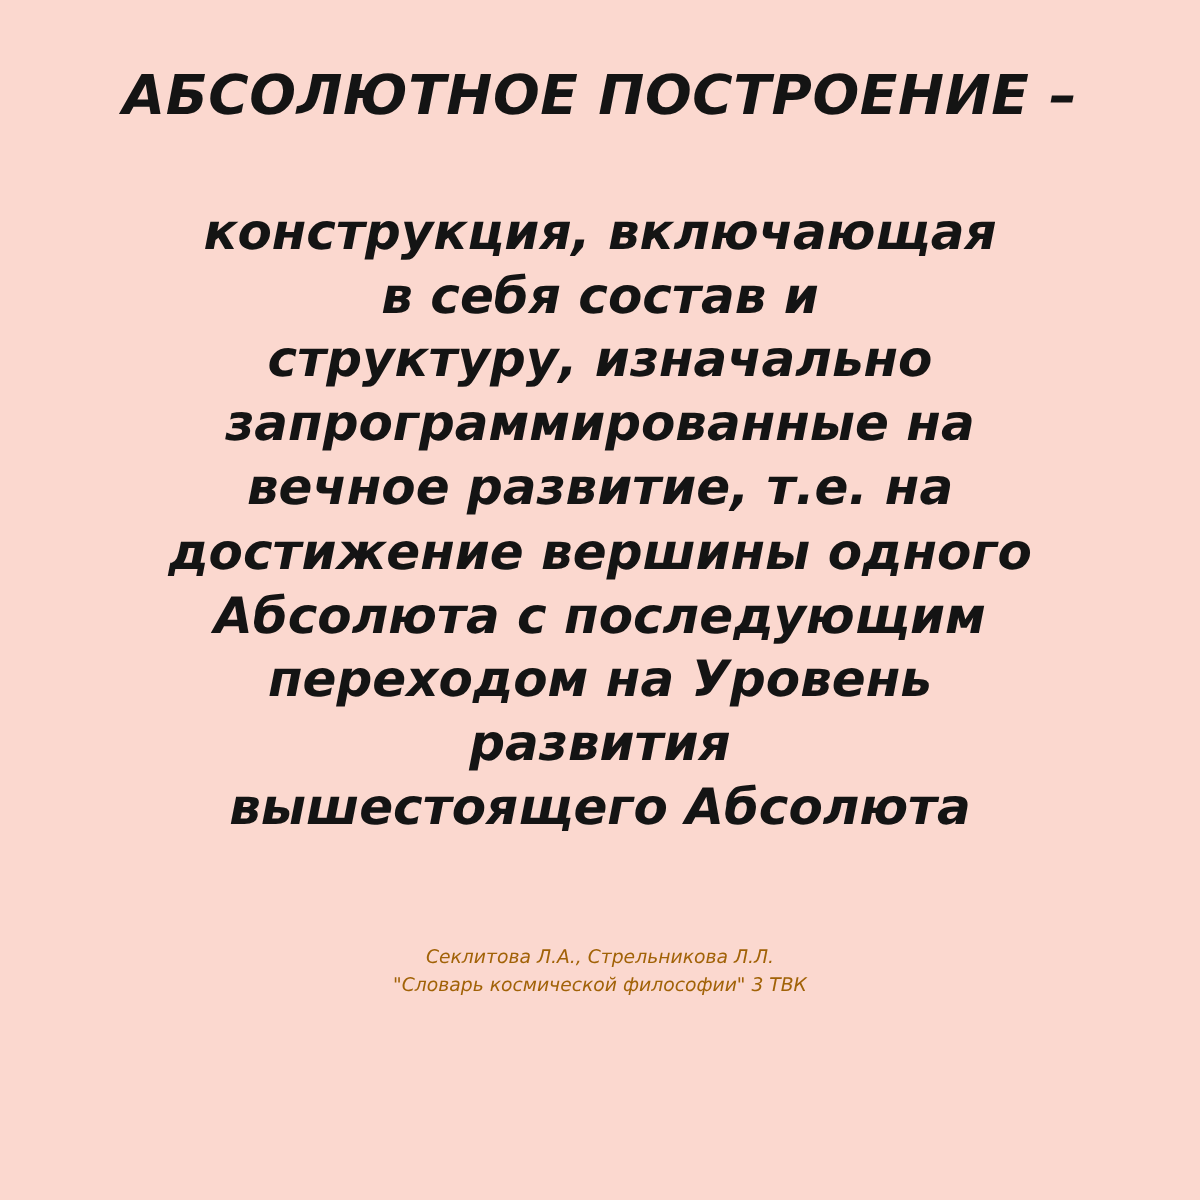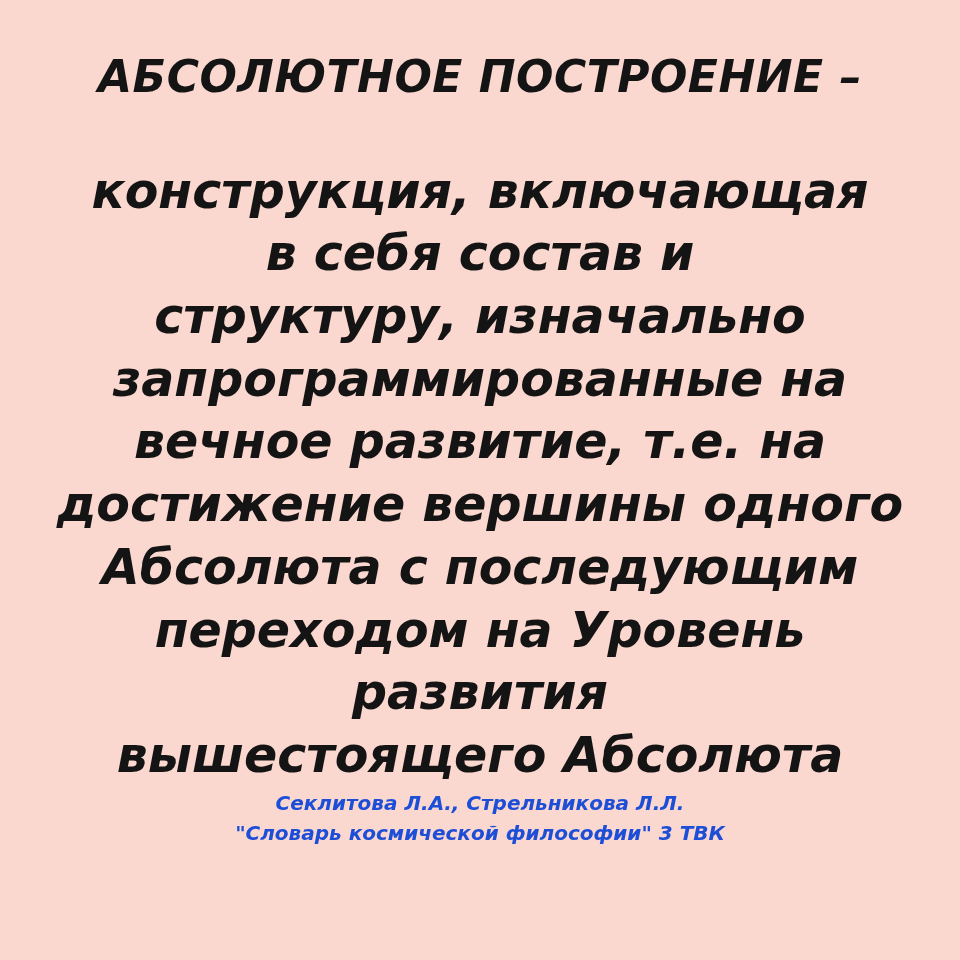--- a/index.html
+++ b/index.html
@@ -35,35 +35,35 @@
     text-align: center;
     width: 100%;
     white-space: pre-line;
   }
   .body-text {
     margin-top: 58px;
     color: #141414;
     font-family: "DejaVu Sans", sans-serif;
     font-weight: bold;
     font-style: italic;
-    font-size: 49px;
+    font-size: 40px;
     line-height: 1.28;
     text-align: center;
     width: 100%;
     white-space: pre-line;
   }
   .spacer {
     flex: 1 1 auto;
   }
   .attribution {
-    color: #1d4ed8;
+    color: #a16207;
     font-family: "DejaVu Sans", sans-serif;
-    font-weight: bold;
+    font-weight: normal;
     font-style: italic;
-    font-size: 20px;
+    font-size: 15px;
     line-height: 1.5;
     text-align: center;
     width: 100%;
     white-space: pre-line;
     margin-bottom: 26px;
   }
 </style>
 </head>
 <body>
 

